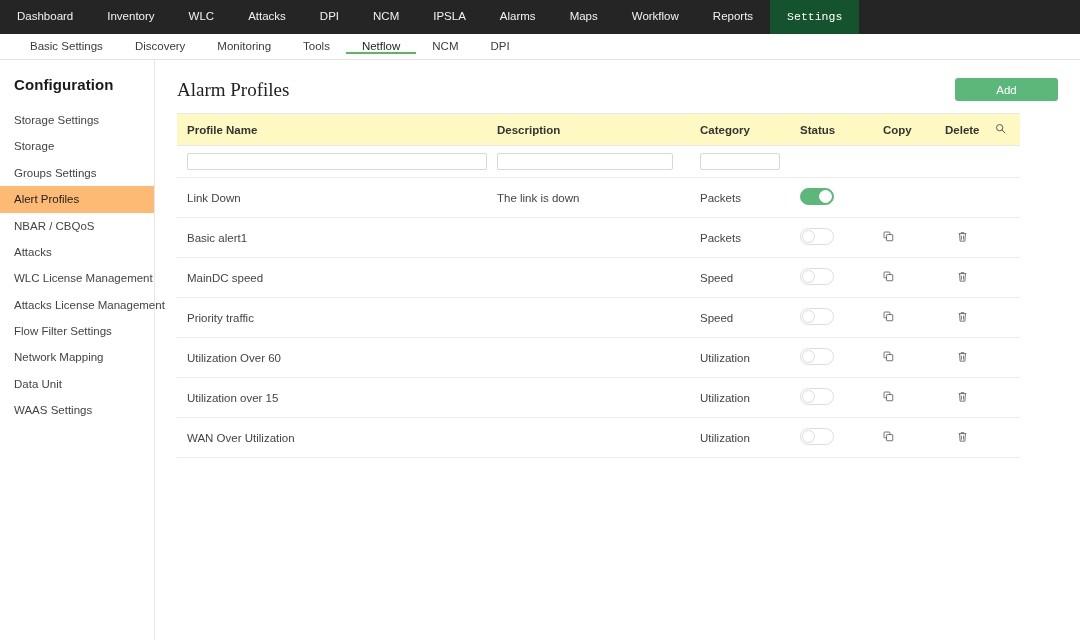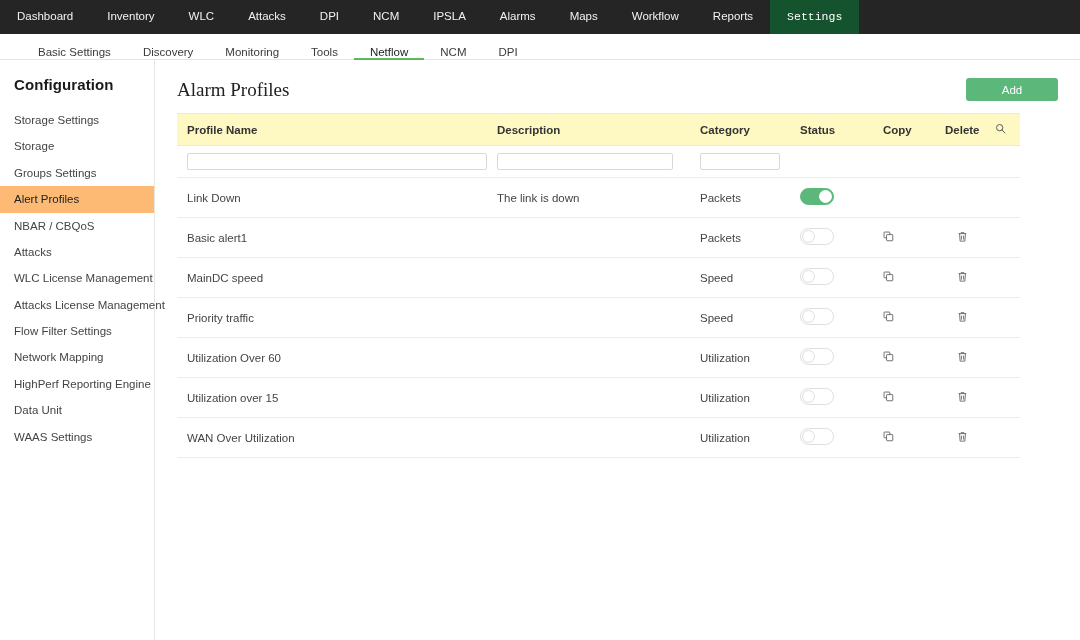--- a/index.html
+++ b/index.html
@@ -27,22 +27,22 @@
     cursor: pointer;
   }
   .topnav-item.active { background: #14532d; color: #ffffff; font-family: Liberation Mono, monospace; }
 
   
   .subnav {
     height: 26px;
     background: #ffffff;
     border-bottom: 1px solid #e3e3e3;
     display: flex;
-    align-items: flex-end;
-    padding-left: 22px;
+    align-items: center;
+    padding-left: 14px;
   }
   .subnav-item {
     display: flex; align-items: center;
     padding: 0 16px;
     font-size: 11.5px;
     color: #3b3b3b;
     white-space: nowrap;
     cursor: pointer;
     border-bottom: 2px solid transparent;
     margin-bottom: -1px;
@@ -86,21 +86,21 @@
     font-family: "Liberation Serif", serif;
     font-size: 19px;
     color: #222222;
     font-weight: normal;
   }
   .add-btn {
     background: #5cb87a;
     color: #ffffff;
     border: none;
     border-radius: 3px;
-    width: 92px; height: 23px;
+    width: 103px; height: 23px;
     font-size: 11.5px;
     font-family: "Liberation Sans", sans-serif;
     cursor: pointer;
   }
 
   
   .tbl { width: 843px; border-collapse: collapse; table-layout: fixed; }
   .tbl th {
     text-align: left;
     font-weight: bold;
@@ -204,21 +204,20 @@
         <div class="sidebar-item">Storage Settings</div>
         <div class="sidebar-item">Storage</div>
         <div class="sidebar-item">Groups Settings</div>
         <div class="sidebar-item active">Alert Profiles</div>
         <div class="sidebar-item">NBAR / CBQoS</div>
         <div class="sidebar-item">Attacks</div>
         <div class="sidebar-item">WLC License Management</div>
         <div class="sidebar-item">Attacks License Management</div>
         <div class="sidebar-item">Flow Filter Settings</div>
         <div class="sidebar-item">Network Mapping</div>
-        <div class="sidebar-item">HighPerf Reporting Engine</div>
         <div class="sidebar-item">Data Unit</div>
         <div class="sidebar-item">WAAS Settings</div>
       </div>
   </div>
 
   <div class="main">
 
     <div class="main-head">
       <div class="page-title">Alarm Profiles</div>
       <button class="add-btn">Add</button>

